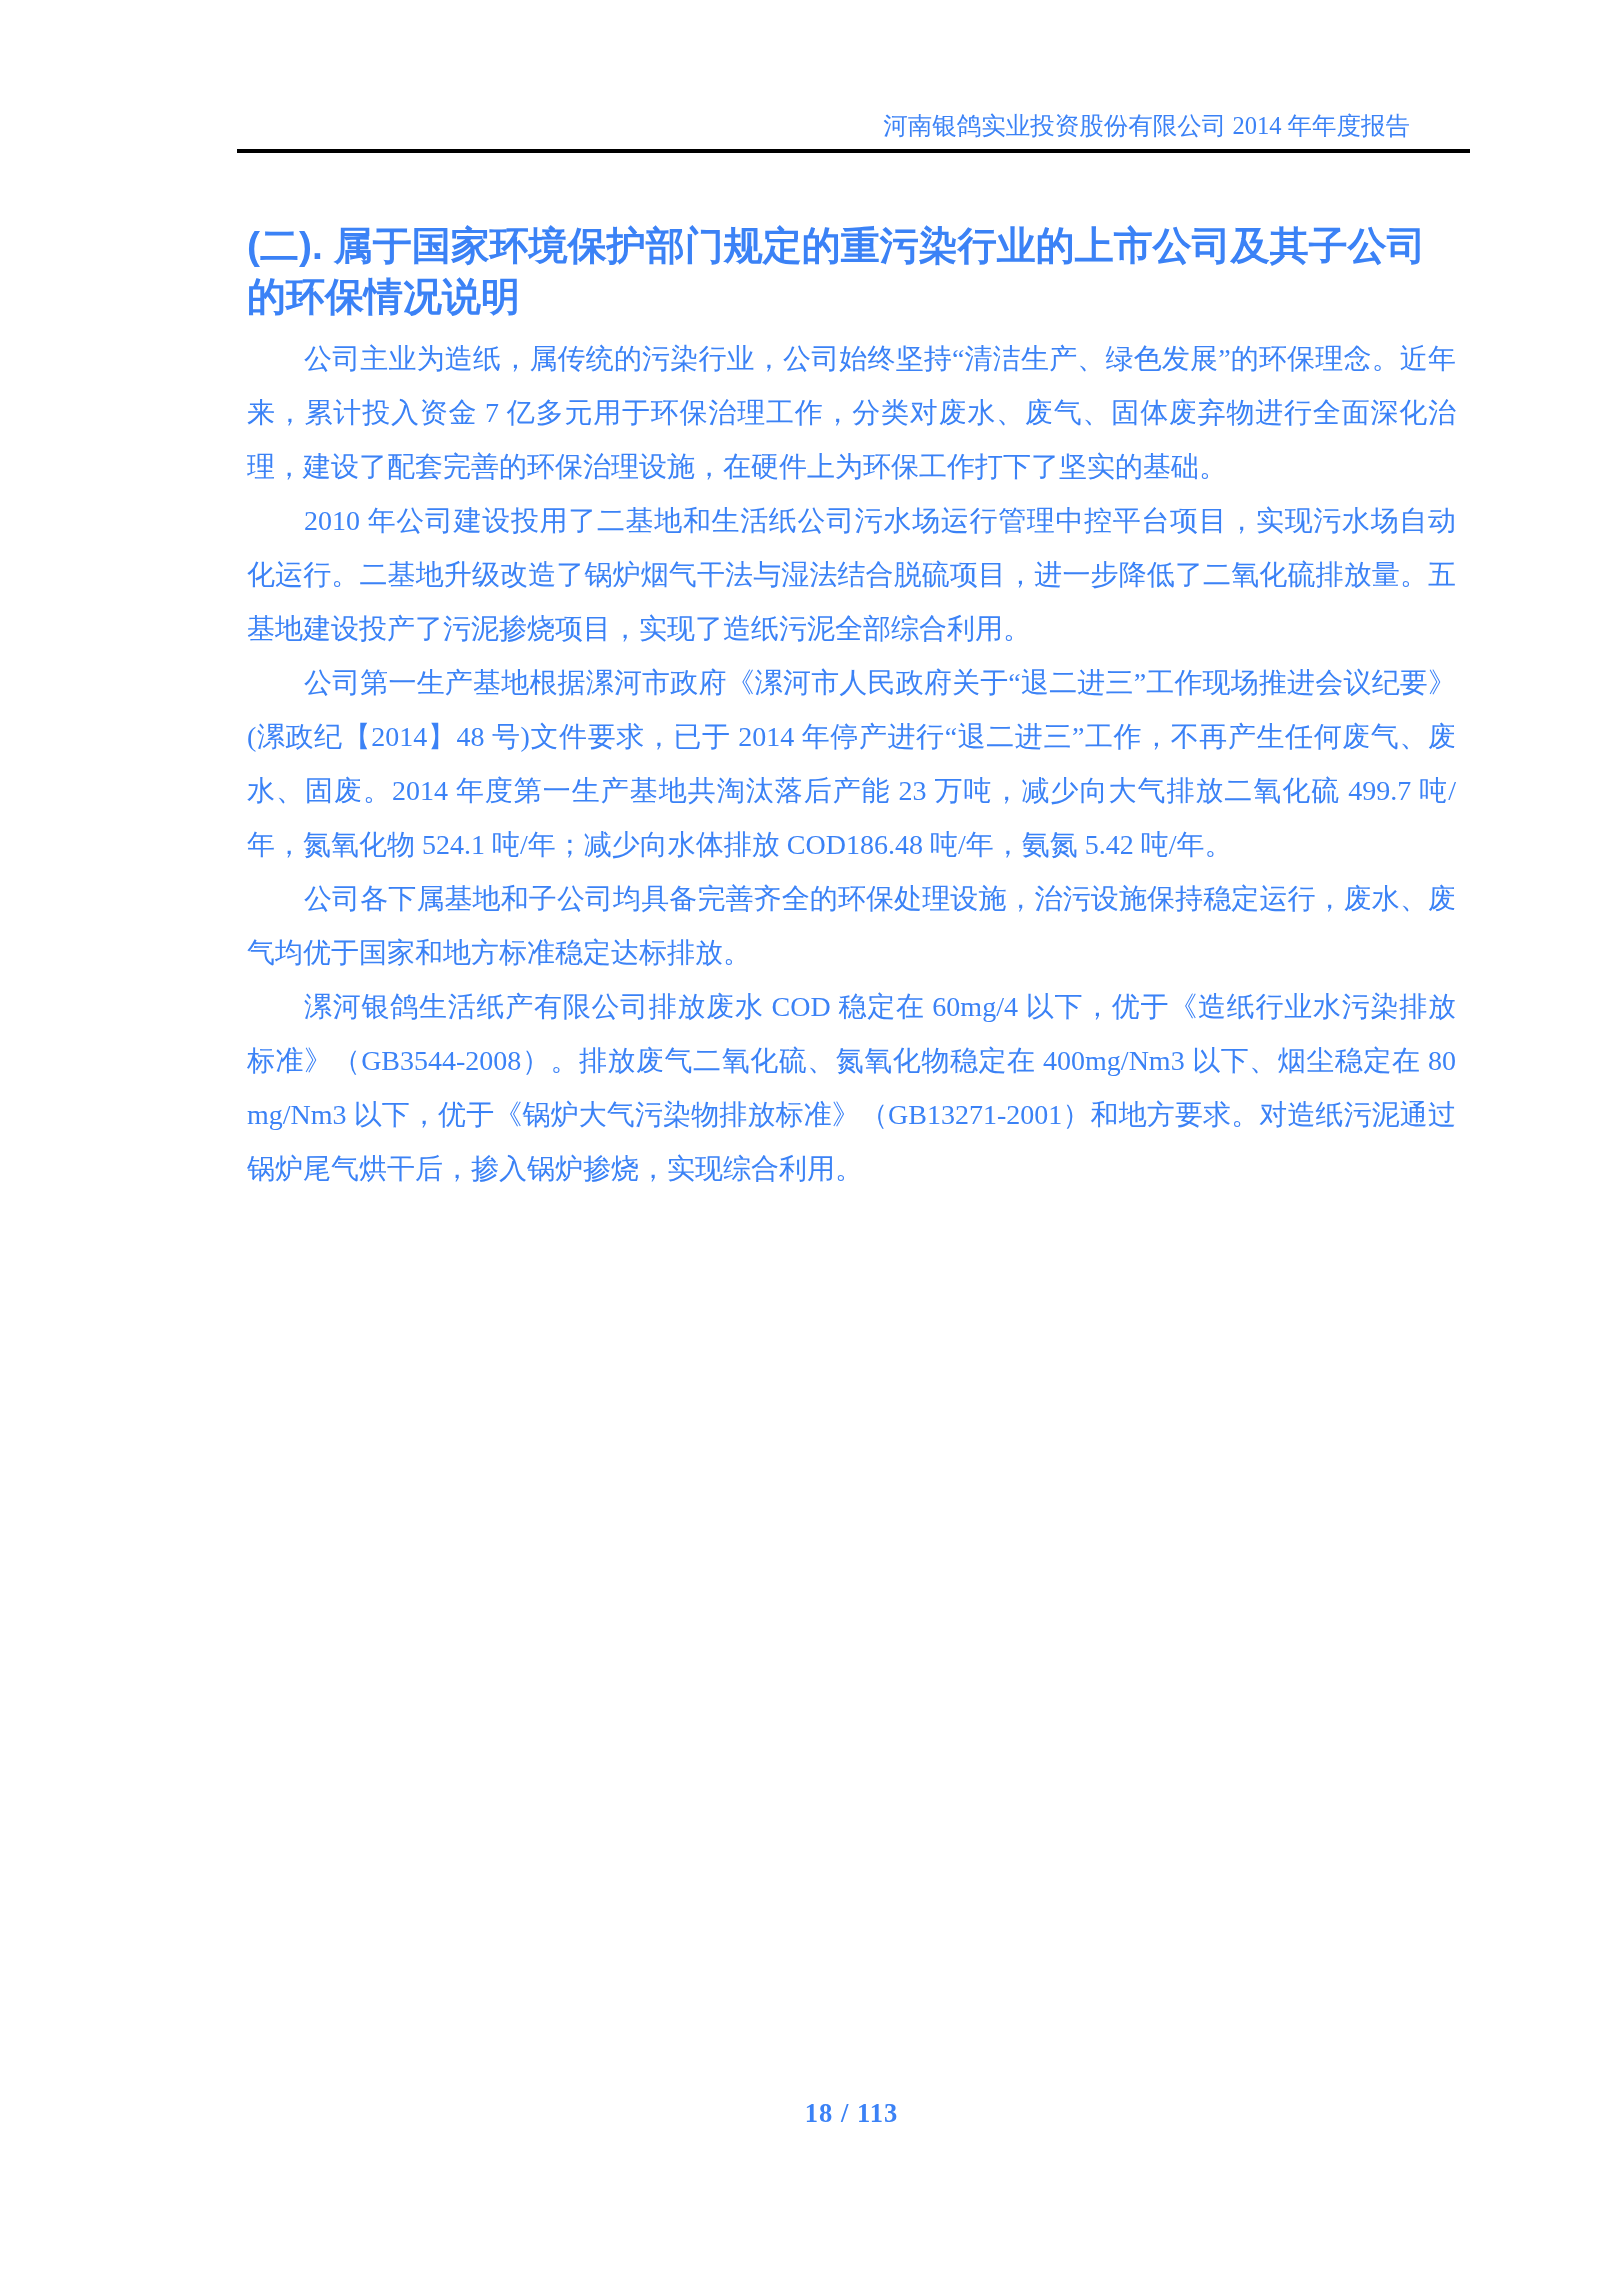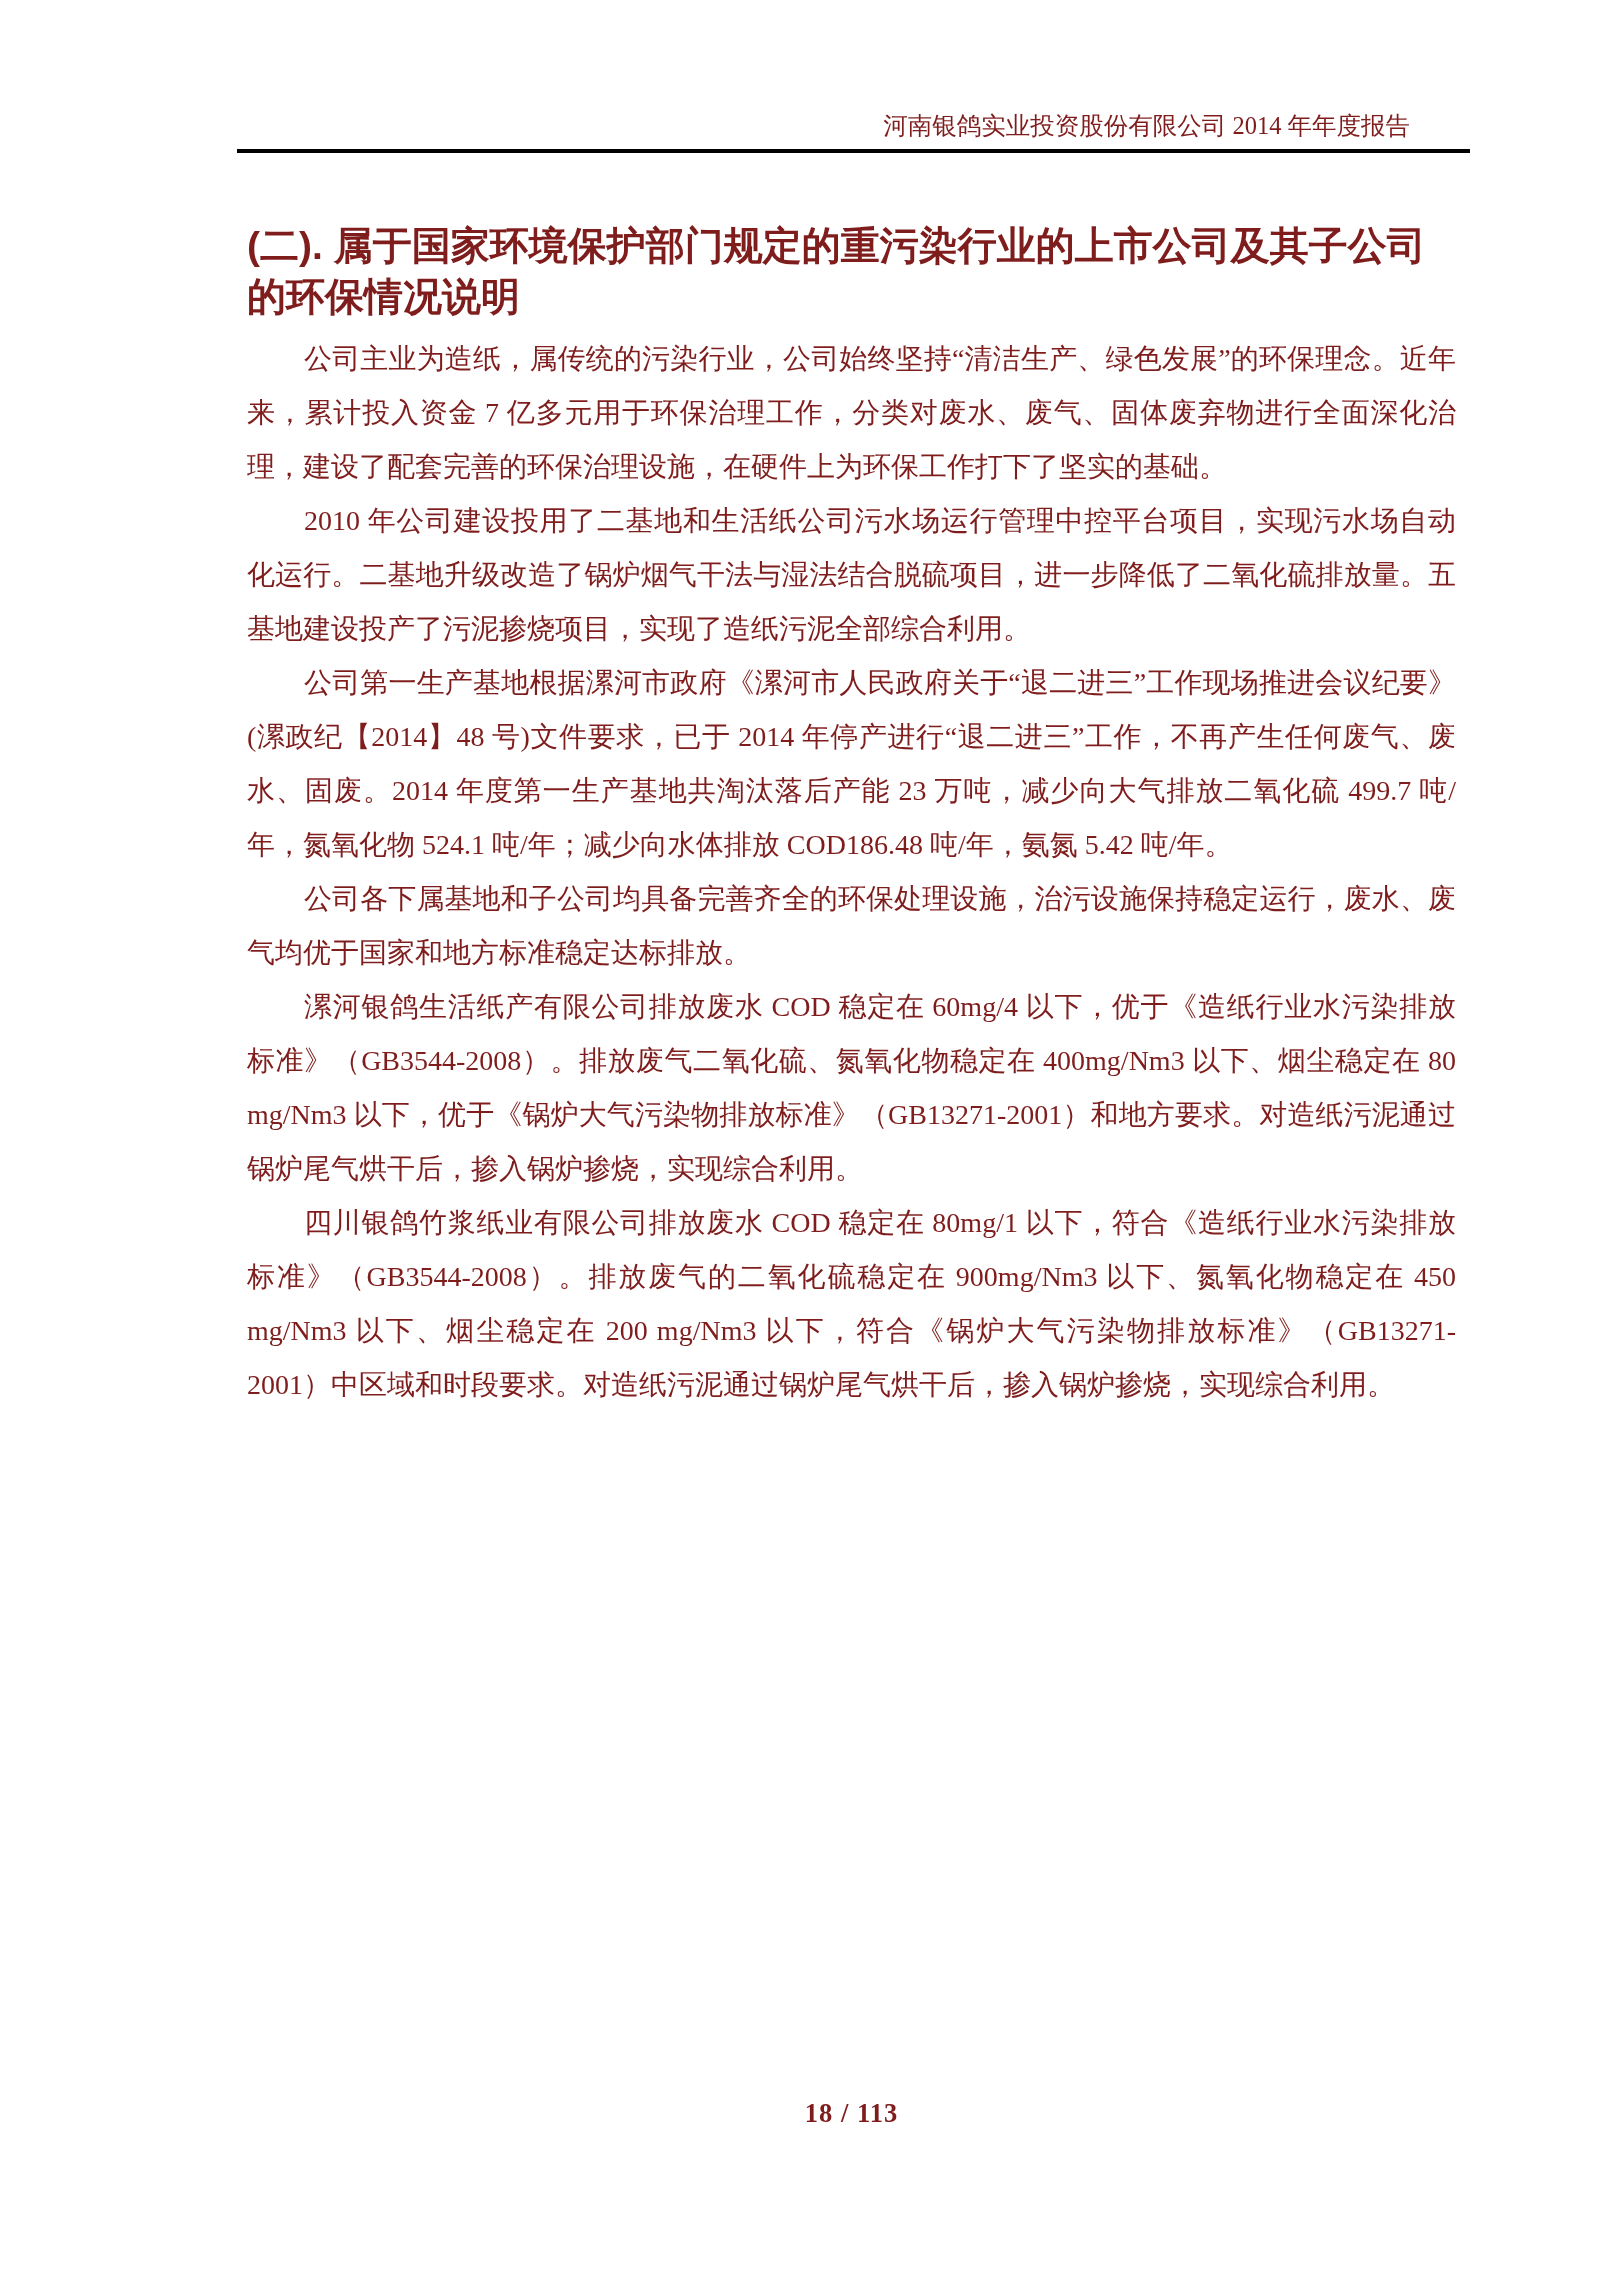--- a/index.html
+++ b/index.html
@@ -5,21 +5,21 @@
   html, body {
     margin: 0;
     padding: 0;
     background: #ffffff;
   }
   .page {
     position: relative;
     width: 1621px;
     height: 2293px;
     background: #ffffff;
-    color: #7f1d1d;
+    color: #3b82f6;
     font-family: "Liberation Serif", "DejaVu Serif", serif;
     overflow: hidden;
   }
   .header-title {
     position: absolute;
     top: 110px;
     left: 240px;
     right: 211px;
     text-align: right;
     font-size: 24.5px;
@@ -78,21 +78,20 @@
   <div class="header-rule"></div>
 
   <div class="content">
     <h2 class="heading">(二). 属于国家环境保护部门规定的重污染行业的上市公司及其子公司的环保情况说明</h2>
 
     <p class="para">公司主业为造纸，属传统的污染行业，公司始终坚持“清洁生产、绿色发展”的环保理念。近年来，累计投入资金 7 亿多元用于环保治理工作，分类对废水、废气、固体废弃物进行全面深化治理，建设了配套完善的环保治理设施，在硬件上为环保工作打下了坚实的基础。</p>
     <p class="para">2010 年公司建设投用了二基地和生活纸公司污水场运行管理中控平台项目，实现污水场自动化运行。二基地升级改造了锅炉烟气干法与湿法结合脱硫项目，进一步降低了二氧化硫排放量。五基地建设投产了污泥掺烧项目，实现了造纸污泥全部综合利用。</p>
     <p class="para">公司第一生产基地根据漯河市政府《漯河市人民政府关于“退二进三”工作现场推进会议纪要》(漯政纪【2014】48 号)文件要求，已于 2014 年停产进行“退二进三”工作，不再产生任何废气、废水、固废。2014 年度第一生产基地共淘汰落后产能 23 万吨，减少向大气排放二氧化硫 499.7 吨/年，氮氧化物 524.1 吨/年；减少向水体排放 COD186.48 吨/年，氨氮 5.42 吨/年。</p>
     <p class="para">公司各下属基地和子公司均具备完善齐全的环保处理设施，治污设施保持稳定运行，废水、废气均优于国家和地方标准稳定达标排放。</p>
     <p class="para">漯河银鸽生活纸产有限公司排放废水 COD 稳定在 60mg/4 以下，优于《造纸行业水污染排放标准》（GB3544-2008）。排放废气二氧化硫、氮氧化物稳定在 400mg/Nm3 以下、烟尘稳定在 80 mg/Nm3 以下，优于《锅炉大气污染物排放标准》（GB13271-2001）和地方要求。对造纸污泥通过锅炉尾气烘干后，掺入锅炉掺烧，实现综合利用。</p>
-    <p class="para">四川银鸽竹浆纸业有限公司排放废水 COD 稳定在 80mg/1 以下，符合《造纸行业水污染排放标准》（GB3544-2008）。排放废气的二氧化硫稳定在 900mg/Nm3 以下、氮氧化物稳定在 450 mg/Nm3 以下、烟尘稳定在 200 mg/Nm3 以下，符合《锅炉大气污染物排放标准》（GB13271-2001）中区域和时段要求。对造纸污泥通过锅炉尾气烘干后，掺入锅炉掺烧，实现综合利用。</p>
   </div>
 
   <div class="footer">
     <span class="pagenum">18 / 113</span>
   </div>
 
 </div>
 
 
 </body></html>

